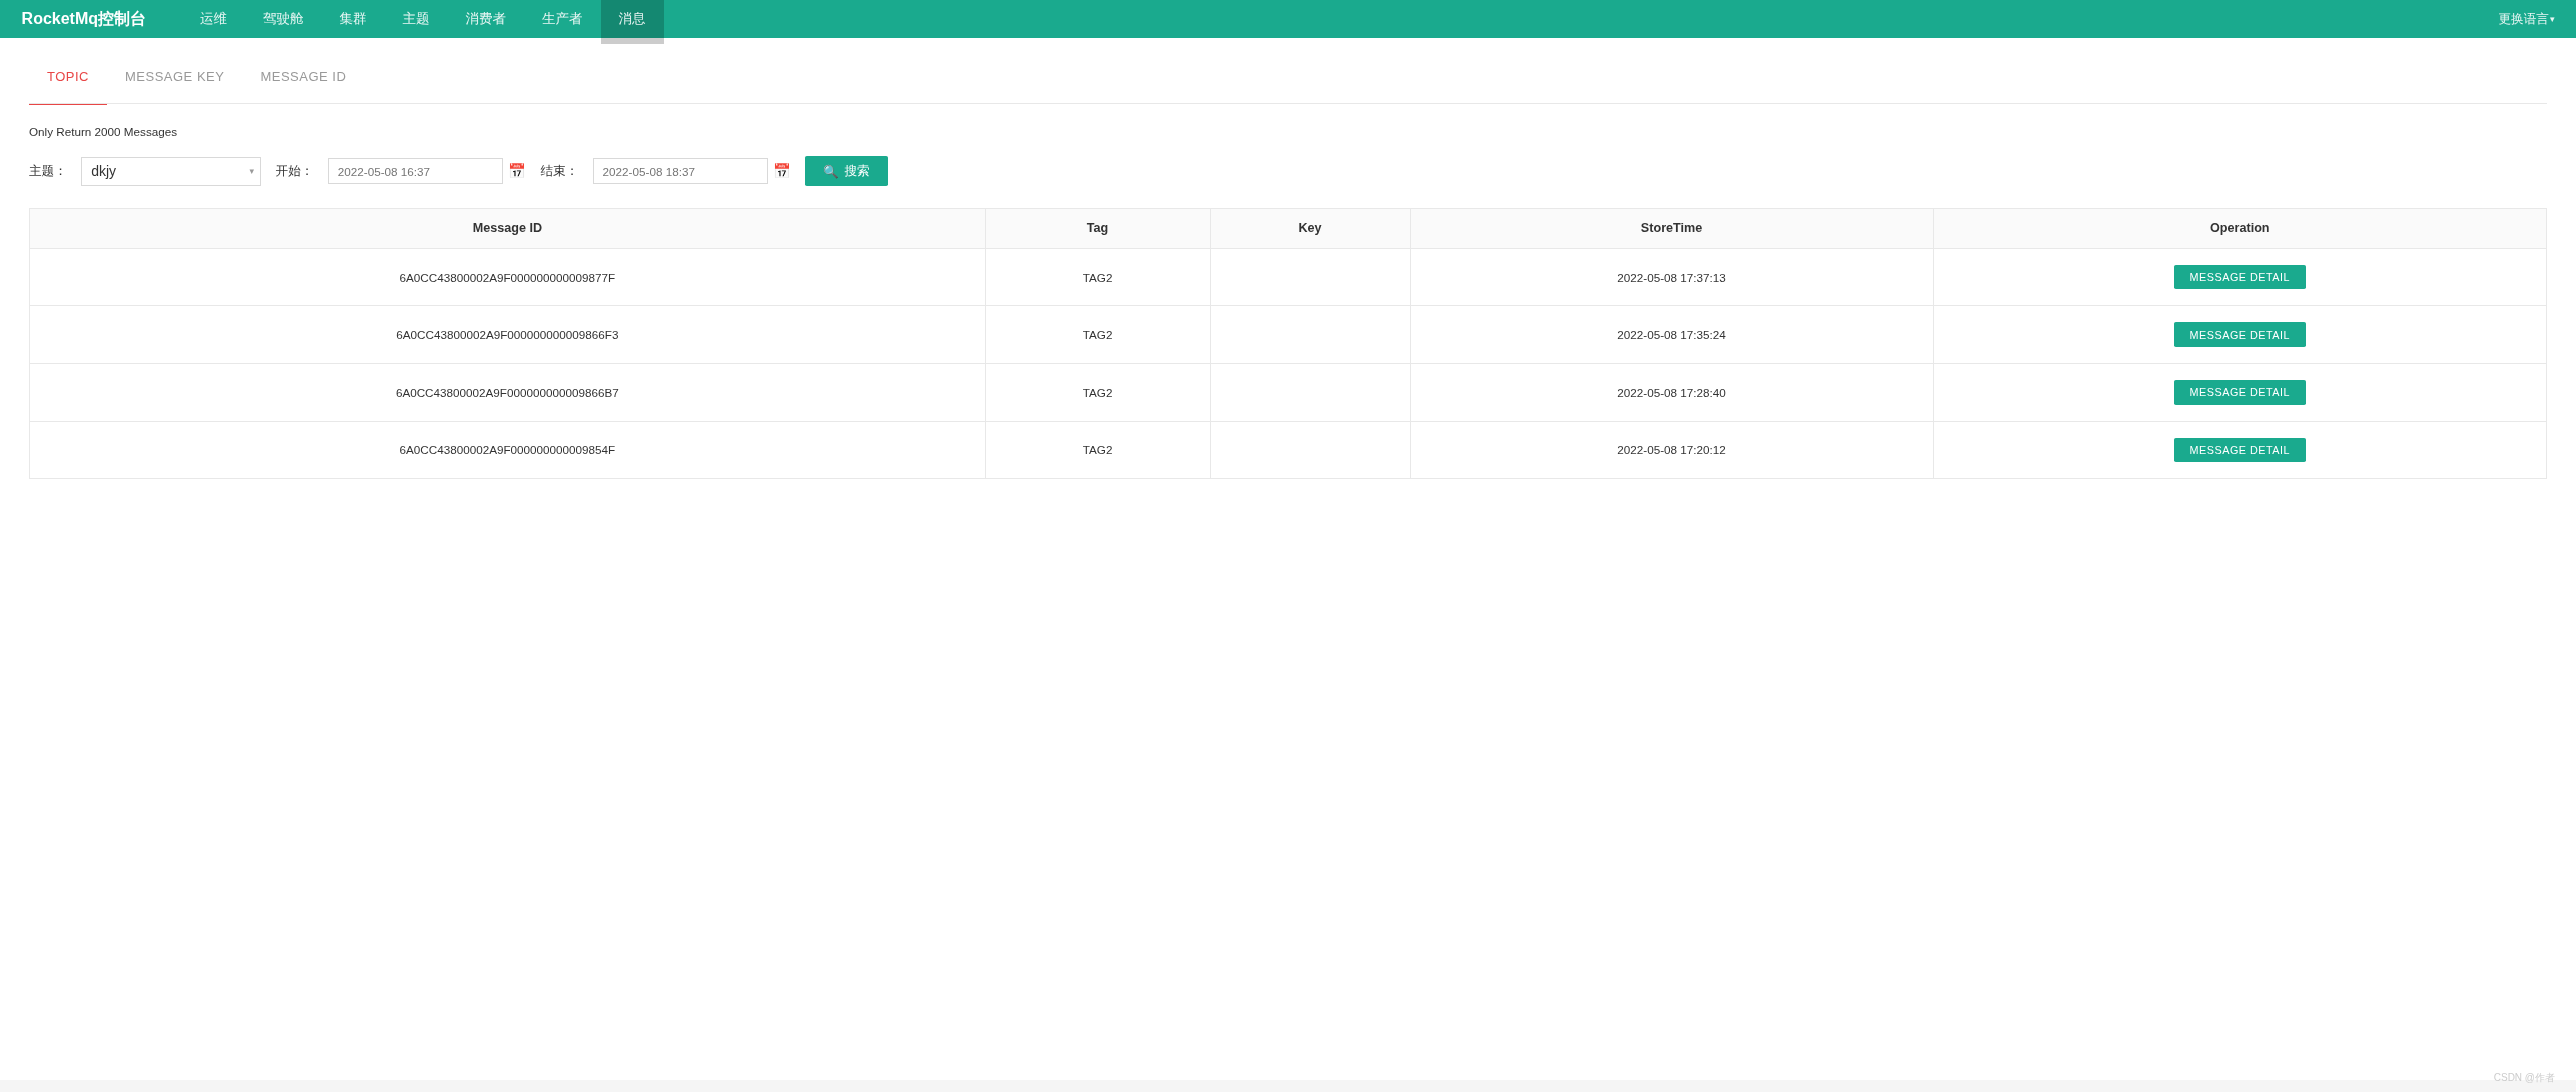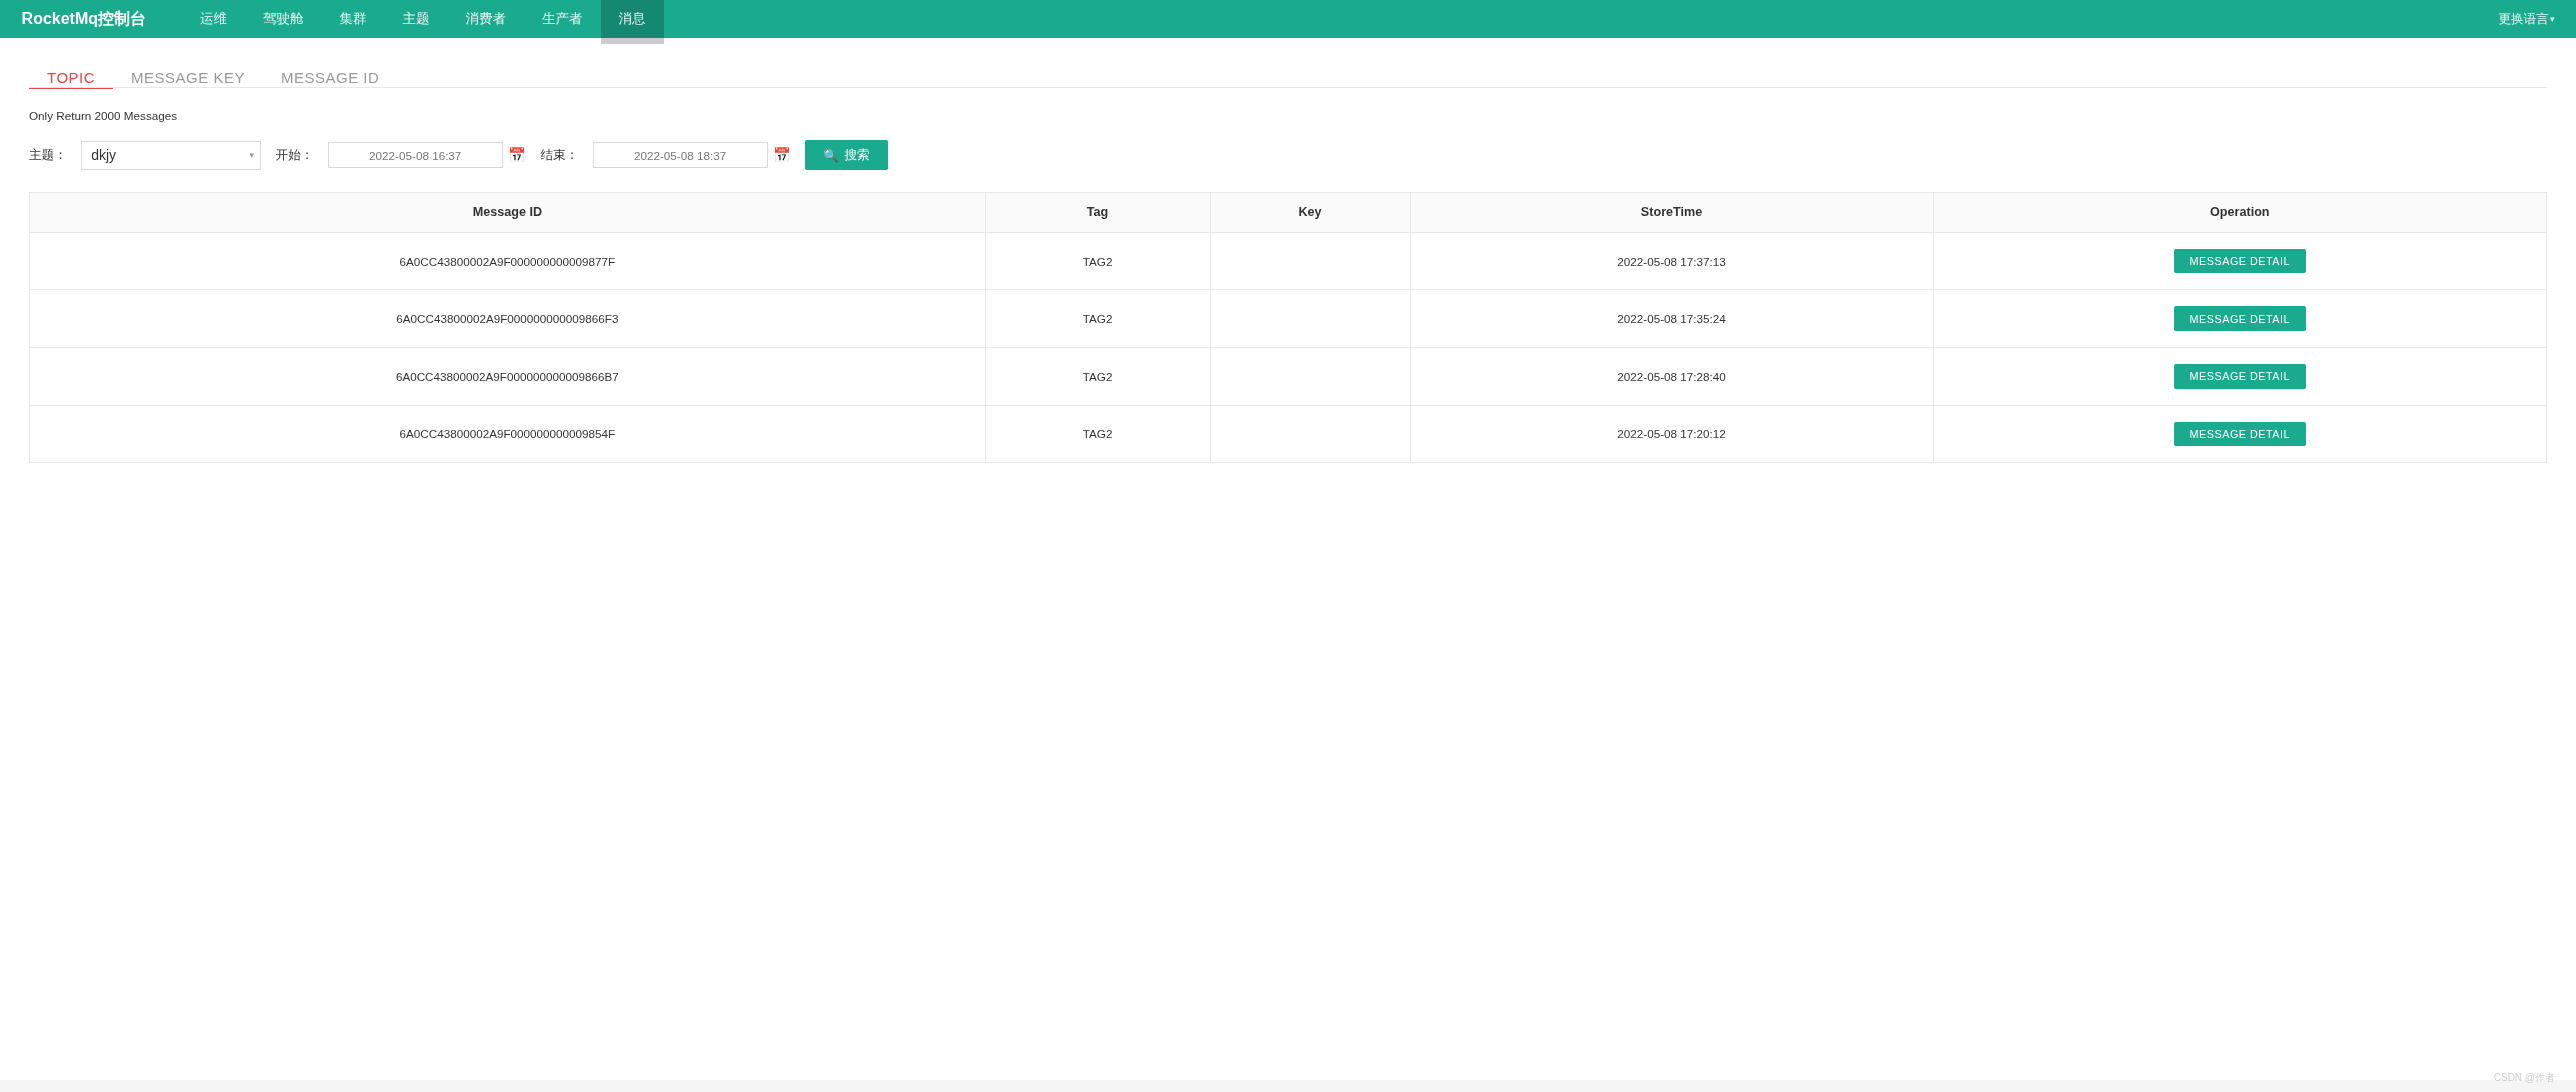--- a/index.html
+++ b/index.html
@@ -55,23 +55,23 @@
       min-height: calc(100vh - 50px);
     }
 
     
     .tabs {
       display: flex;
       border-bottom: 1.8px solid #e8e8e8;
       margin-bottom: 21.6px;
     }
     .tab {
-      padding: 9px 18px 2px 18px;
-      cursor: pointer;
-      font-size: 15px;
+      padding: 9px 18px 20px 18px;
+      cursor: pointer;
+      font-size: 13px;
       color: #999;
       border-bottom: 1.8px solid transparent;
       margin-bottom: -1.8px;
       font-weight: 500;
       letter-spacing: 0.5px;
     }
     .tab.active {
       color: #e84646;
       border-bottom: 1.8px solid #e84646;
     }
@@ -125,21 +125,20 @@
       align-items: center;
       gap: 5.4px;
     }
     .date-input {
       border: 0.9px solid #d9d9d9;
       padding: 5.4px 9px;
       font-size: 11.7px;
       color: #aaa;
       outline: none;
       min-width: 144px;
-      text-align: center;
     }
     .calendar-icon {
       color: #aaa;
       cursor: pointer;
       font-size: 14.4px;
     }
     .search-btn {
       background: #1aaa8e;
       color: #fff;
       border: none;

